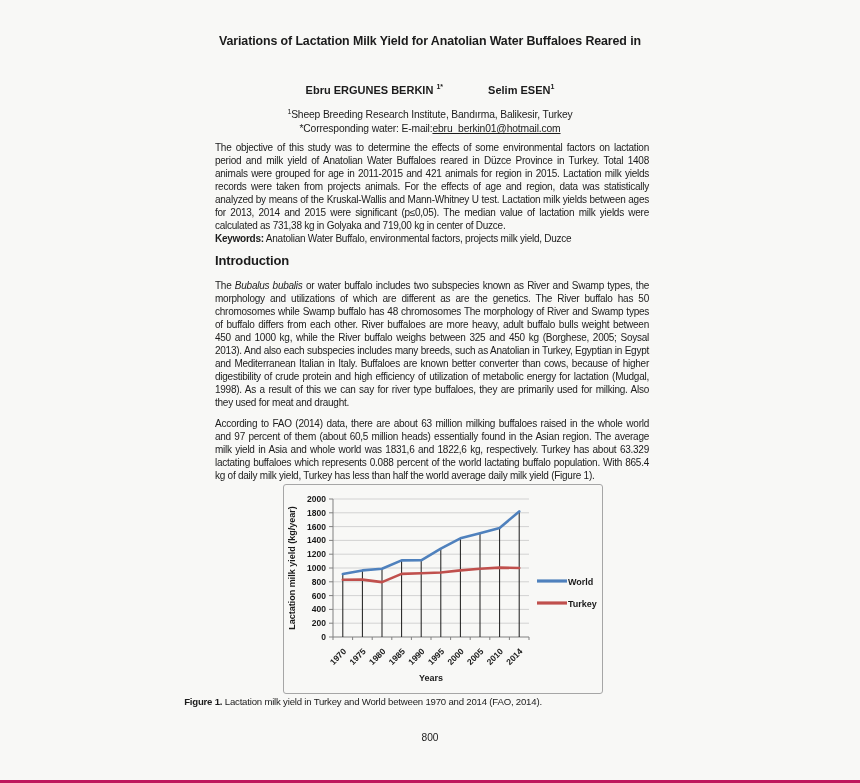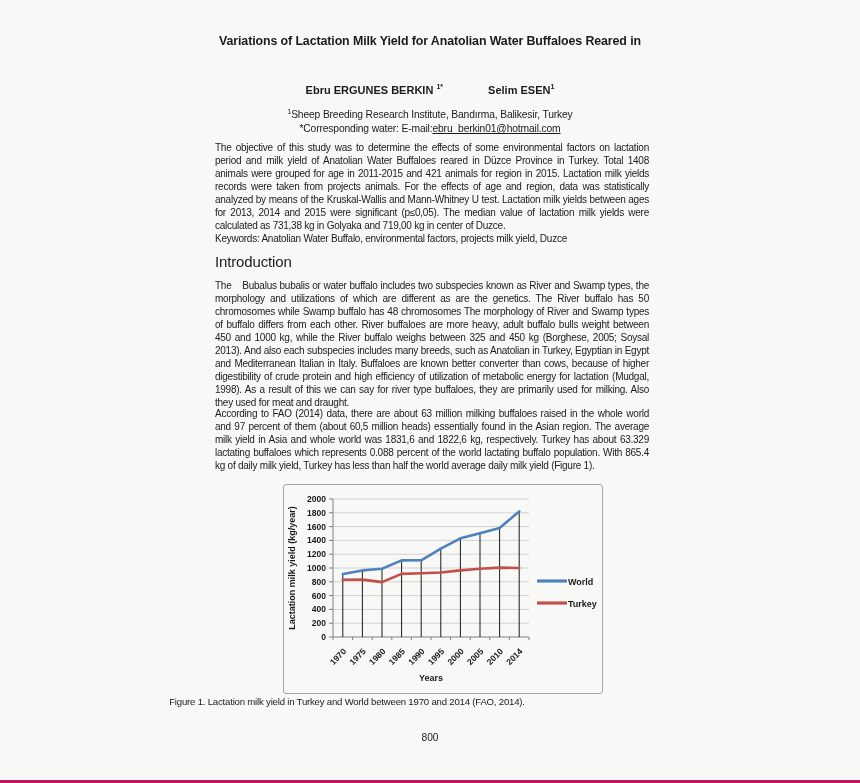--- a/index.html
+++ b/index.html
@@ -24,37 +24,37 @@
   .affiliation{
     position:absolute;top:108px;left:0;width:860px;text-align:center;
     font-size:10.3px;line-height:14px;letter-spacing:-0.15px;
   }
   .email{color:#1b1b1b;text-decoration:underline;cursor:pointer;text-align:right;}
   .bodyblock{
     position:absolute;left:215px;width:434px;text-align:justify;
     font-size:10px;line-height:13px;letter-spacing:-0.25px;
   }
   .abstract-block{top:141px;}
-  .kw-label,.cap-label{font-weight:400;}
+  .kw-label,.cap-label{font-weight:700;}
   .section-heading{
     position:absolute;left:215px;top:253px;
-    font-weight:400;font-size:15px;letter-spacing:-0.15px;
+    font-weight:700;font-size:13px;letter-spacing:-0.15px;
   }
   .para1{top:279px;}
-  .para2{top:407px;}
-  .italic{margin-left:8px;}
+  .para2{top:417px;}
+  .italic{font-style:italic;}
   .chart-box{
     position:absolute;left:283px;top:484px;width:320px;height:210px;
     border:1px solid #a6a6a6;border-radius:3px;background:#f8f8f6;
     box-sizing:border-box;
   }
   .chart-box svg{overflow:visible;display:block;}
   .fig-caption{
     position:absolute;top:696px;left:0;width:694px;text-align:center;
-    font-size:9.6px;letter-spacing:-0.2px;
+    font-size:9.6px;letter-spacing:-0.2px;padding-left:16px;
   }
   .page-number{
     position:absolute;top:732px;left:0;width:860px;text-align:center;
     font-size:10.2px;
   }
   
   .tick{font-family:"Liberation Sans",sans-serif;font-size:8.5px;font-weight:600;fill:#1a1a1a;}
   .axis-title{font-family:"Liberation Sans",sans-serif;font-size:9px;font-weight:700;fill:#1a1a1a;}
   .legend-label{font-family:"Liberation Sans",sans-serif;font-size:9px;font-weight:600;fill:#1a1a1a;}
 </style>

